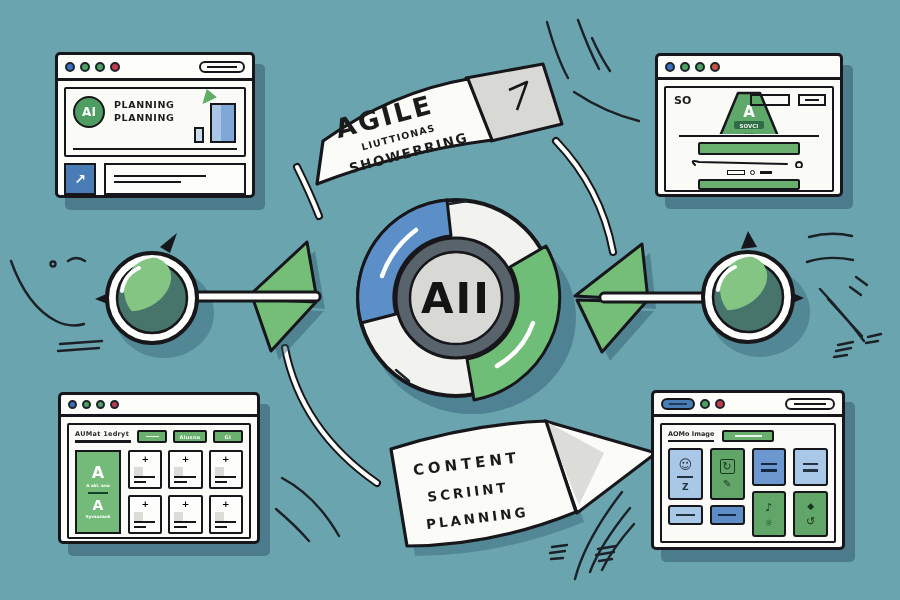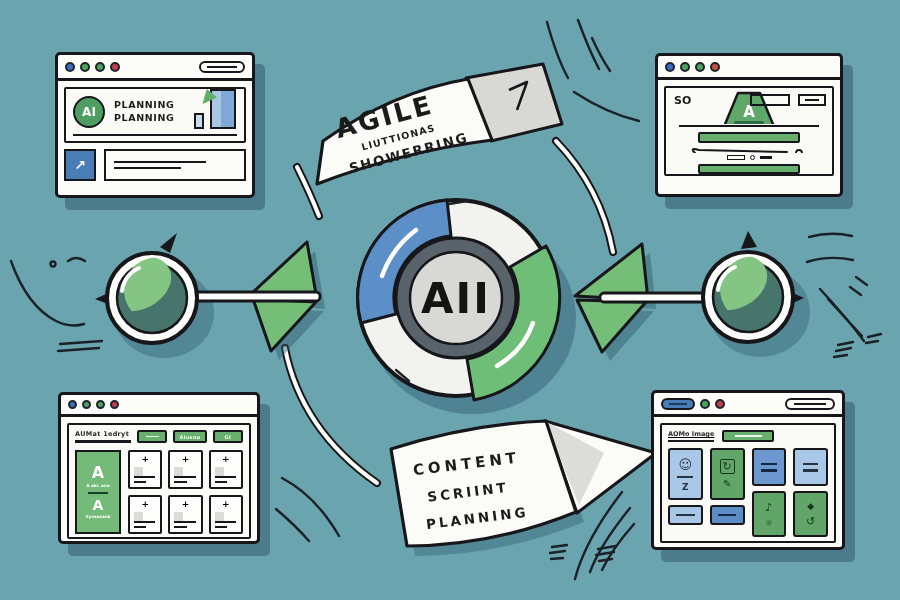--- a/index.html
+++ b/index.html
@@ -172,21 +172,21 @@
   <div class="win-header" style="height:26px;">
     <div class="dot d-blue"></div>
     <div class="dot d-green"></div>
     <div class="dot d-green"></div>
     <div class="dot d-red"></div>
     <div class="pill">
         <div class="pill-line"></div>
       </div>
   </div>
   <div style="margin:6px;">
-    <div class="win-body" style="margin:0;height:56px;">
+    <div class="win-body" style="margin:0;height:70px;">
       <div style="position:absolute;left:7px;top:7px;width:32px;height:32px;border-radius:50%;background:#4E9E63;border:2.5px solid #17171B;display:flex;align-items:center;justify-content:center;color:#FFF;font-weight:bold;font-size:12px;box-sizing:border-box;">AI</div>
       <div style="position:absolute;left:48px;top:10px;font-size:9.5px;font-weight:bold;letter-spacing:.6px;color:#1C1C1C;line-height:1.35;">
         <div>PLANNING</div>
         <div>PLANNING</div>
       </div>
       <div>
         <div style="position:absolute;right:40px;bottom:12px;width:10px;height:16px;background:#C8DCEE;border:2px solid #17171B;box-sizing:border-box;"></div>
         <div style="position:absolute;right:8px;bottom:12px;width:26px;height:40px;background:linear-gradient(90deg,#A9C6E6 0 40%,#7FA8D6 40%);border:2.5px solid #17171B;box-sizing:border-box;"></div>
         <div style="position:absolute;right:28px;top:0px;width:16px;height:13px;background:#5FAE66;clip-path:polygon(0 100%,55% 0,100% 85%);transform:rotate(-18deg);"></div>
       </div>
@@ -204,21 +204,21 @@
   </div>
 </div>
 
 <div class="window" style="left:655px;top:53px;width:188px;height:144px;">
   <div class="win-header" style="height:24px;">
     <div class="dot d-blue"></div>
     <div class="dot d-green"></div>
     <div class="dot d-green"></div>
     <div class="dot d-orange"></div>
   </div>
-  <div class="win-body" style="height:90px;display:flex;flex-direction:column;align-items:center;">
+  <div class="win-body" style="height:106px;display:flex;flex-direction:column;align-items:center;">
     <div style="position:absolute;left:8px;top:6px;font-size:11px;font-weight:bold;color:#1C1C1C;">SO</div>
     <div style="position:absolute;right:42px;top:6px;width:40px;height:12px;border:2px solid #17171B;box-sizing:border-box;"></div>
     <div style="position:absolute;right:6px;top:6px;width:28px;height:12px;border:2px solid #17171B;box-sizing:border-box;display:flex;align-items:center;justify-content:center;">
       <div class="hline" style="width:60%;"></div>
     </div>
     <svg width="70" height="52" style="margin-top:3px;">
       <polygon points="24,2 46,2 66,50 4,50" fill="#5EA96A" stroke="#17171B" stroke-width="2.5" stroke-linejoin="round"></polygon>
       <text x="35" y="26" text-anchor="middle" font-size="15" font-weight="bold" fill="#FFFFFF">A</text>
       <rect x="20" y="30" width="30" height="8" rx="2" fill="#2F6B44"></rect>
       <text x="35" y="36.5" text-anchor="middle" font-size="5.5" font-weight="bold" fill="#EAF6EC">SOVCI</text>
@@ -313,21 +313,21 @@
     <div style="width:34px;height:12px;background:#4A7CB5;border:2px solid #17171B;border-radius:6px;box-sizing:border-box;display:flex;align-items:center;justify-content:center;">
       <div style="width:60%;height:2px;background:#1E3A5C;"></div>
     </div>
     <div class="dot d-green"></div>
     <div class="dot d-red"></div>
     <div class="pill" style="width:50px;">
         <div class="pill-line"></div>
       </div>
   </div>
   <div class="win-body" style="height:120px;padding:5px 6px;">
-    <div style="display:flex;align-items:flex-end;gap:8px;text-decoration:underline;">
+    <div style="display:flex;align-items:flex-end;gap:8px;">
       <div style="font-size:6.5px;font-weight:bold;color:#2A2A2A;border-bottom:2px solid #17171B;padding-bottom:2px;">AOMo Image</div>
       <div class="gbtn" style="width:52px;height:12px;">
           <div style="width:55%;height:1.5px;background:#EAF6EC;"></div>
         </div>
     </div>
     <div style="display:grid;grid-template-columns:repeat(4,1fr);gap:7px;margin-top:6px;">
       <div style="display:flex;flex-direction:column;gap:5px;">
         <div class="brcard" style="height:52px;background:#A9C7E7;color:#25323F;">
           <span style="font-size:13px;">☺</span>
           <div style="width:16px;height:2px;background:#25323F;"></div>

